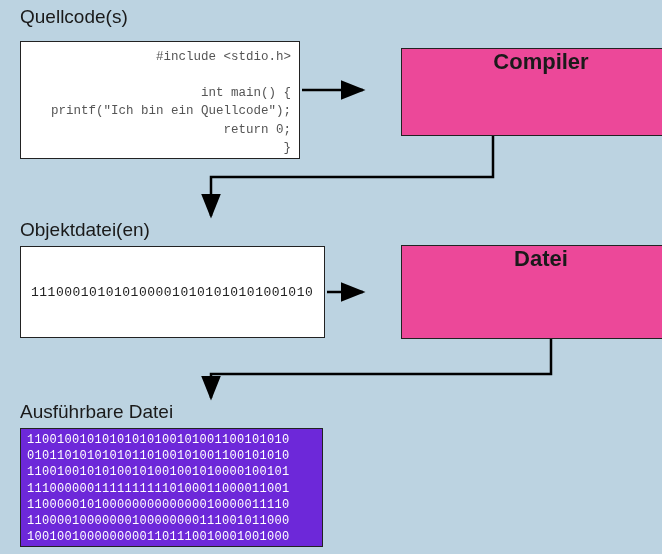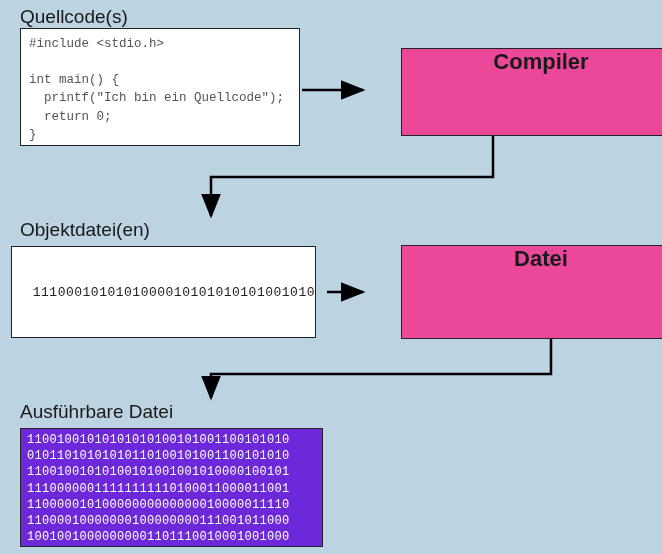--- a/index.html
+++ b/index.html
@@ -85,32 +85,32 @@
 <body>
 
 <div class="stage">
 
   <div class="label" style="left:20px; top:6px;">Quellcode(s)</div>
 
   <div class="label" style="left:20px; top:401px;">Ausführbare Datei</div>
 
   <div class="label" style="left:20px; top:219px;">Objektdatei(en)</div>
 
-  <div class="box codebox" style="left:20px; top:28px; width:280px; height:118px;"><span>#include &lt;stdio.h&gt;</span>
+  <div class="box codebox" style="left:20px; top:41px; width:280px; height:118px;text-align:right;"><span>#include &lt;stdio.h&gt;</span>
 <span></span>
 <span>int main() {</span>
 <span>  printf("Ich bin ein Quellcode");</span>
 <span>  return 0;</span>
 <span>}</span></div>
 
   <div class="proc-box" style="left:365px; top:48px; width:280px; height:88px;">
     <span>Compiler</span>
   </div>
 
-  <div class="box objbox" style="left:11px; top:246px; width:305px; height:92px;justify-content:flex-end;">
+  <div class="box objbox" style="left:20px; top:246px; width:305px; height:92px;">
     <span>1110001010101000010101010101001010</span>
   </div>
 
   <div class="proc-box" style="left:365px; top:245px; width:280px; height:94px;">
     <span>Datei</span>
   </div>
 
   <div class="exebox" style="left:20px; top:428px; width:303px; height:119px;"><span>11001001010101010100101001100101010</span>
 <span>01011010101010110100101001100101010</span>
 <span>11001001010100101001001010000100101</span>

